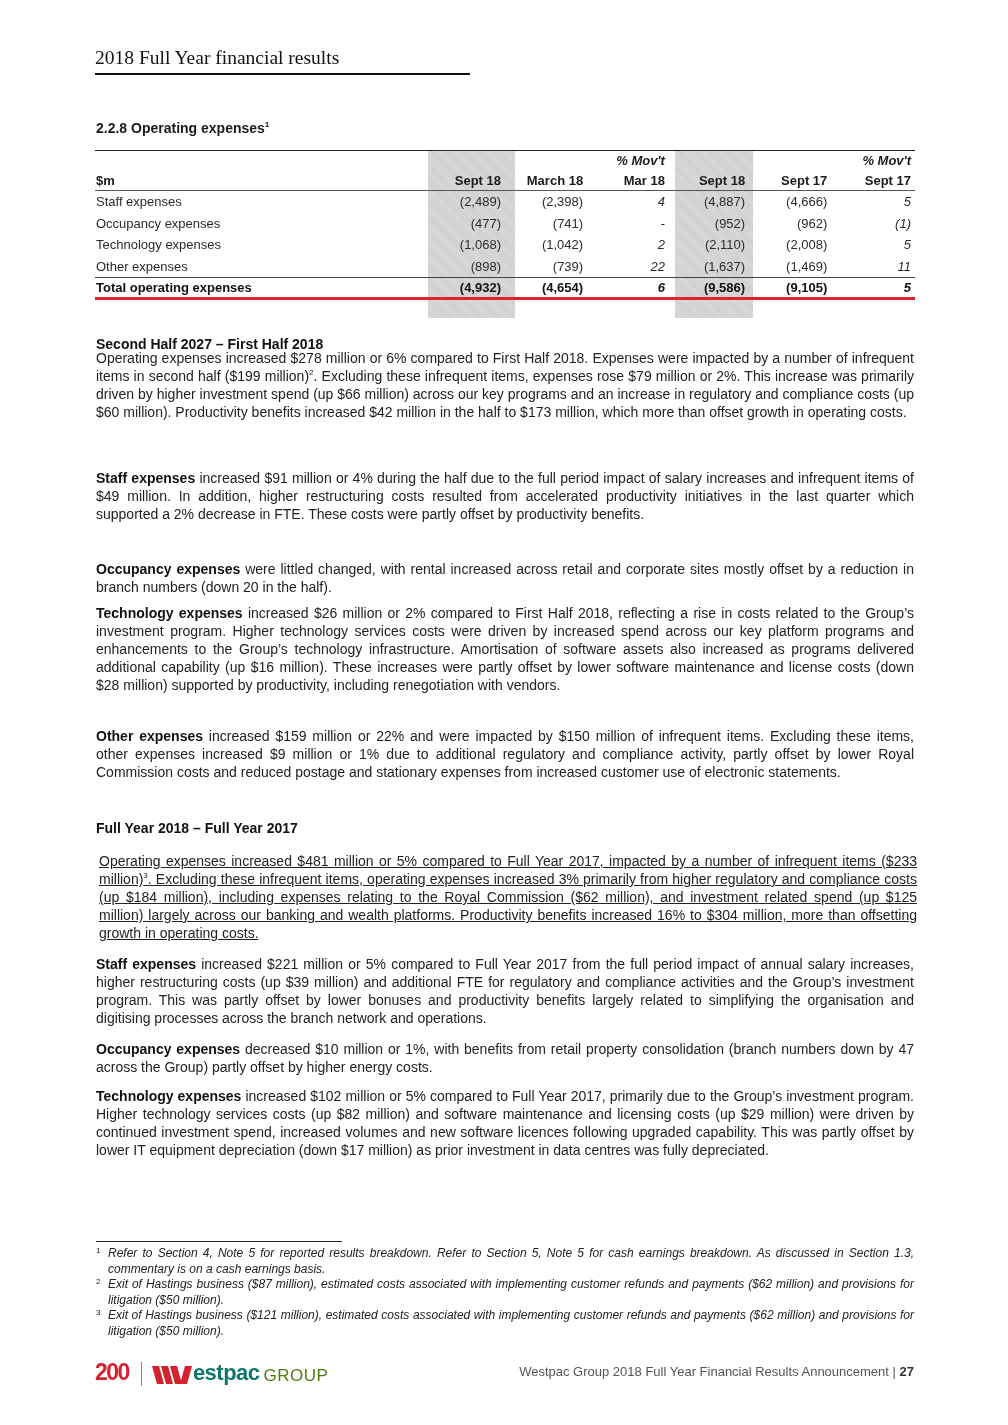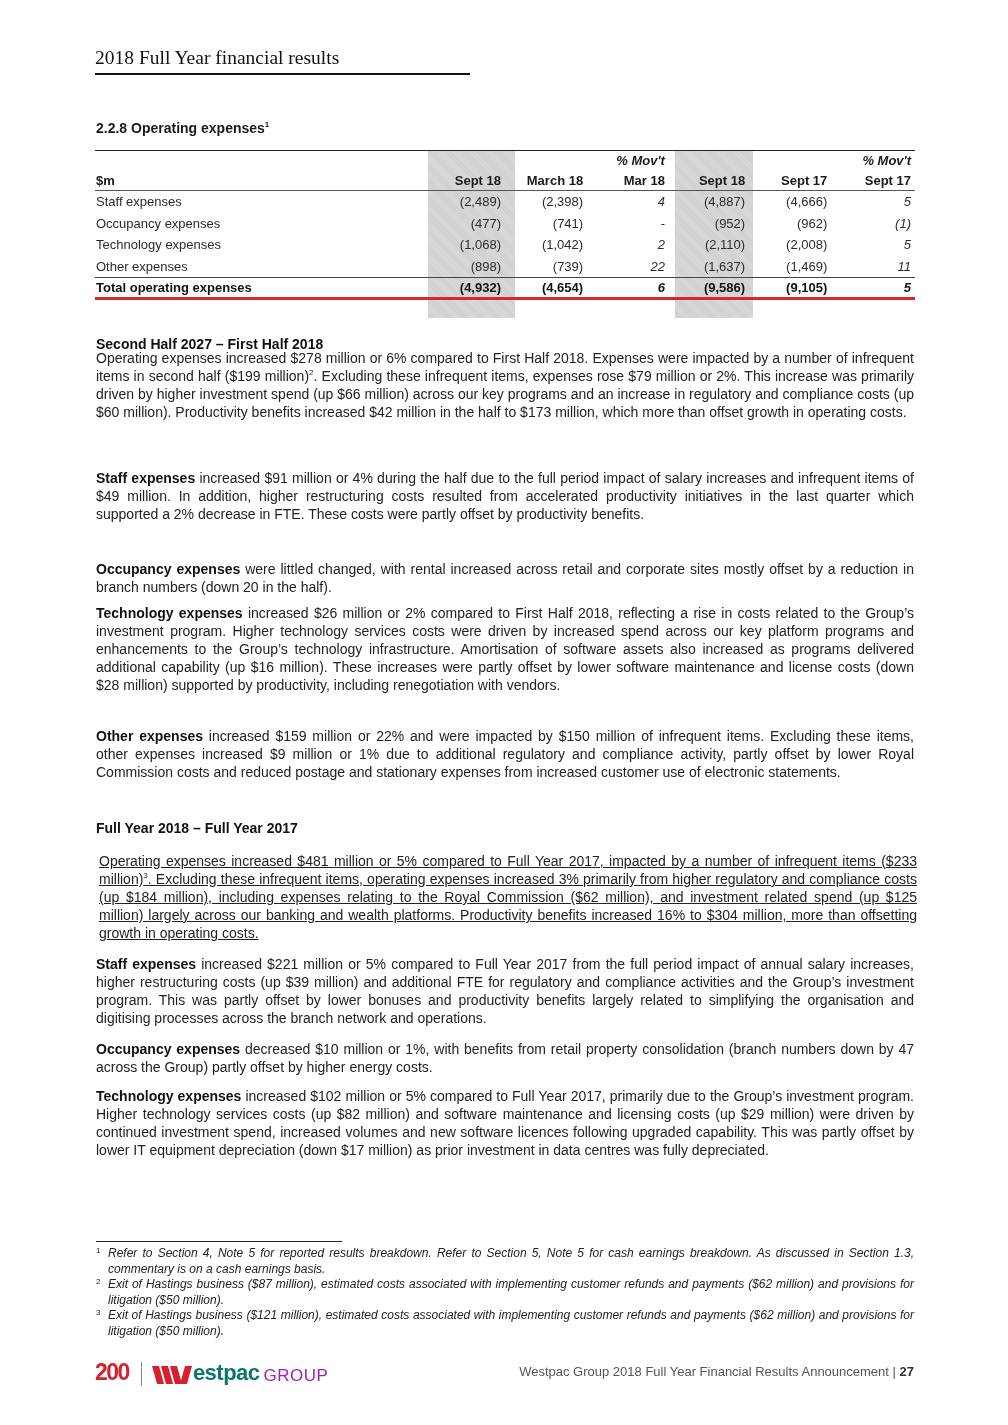--- a/index.html
+++ b/index.html
@@ -44,21 +44,21 @@
   .fn-rule { position: absolute; left: 96px; top: 1241px; width: 246px; height: 1px; background: #222; }
   .footnotes { position: absolute; left: 96px; top: 1246px; width: 818px; font-size: 12px; line-height: 15.5px; font-style: italic; color: #222; }
   .footnote { position: relative; padding-left: 12px; text-align: justify; }
   .footnote .mark { position: absolute; left: 0; top: -3px; font-size: 8px; font-style: normal; }
 
   .footer-left { position: absolute; left: 95px; top: 1360px; height: 26px; display: flex; align-items: flex-end; }
   .logo200 { font-size: 23px; font-weight: bold; color: #d5202e; letter-spacing: -1.5px; }
   .vbar { width: 1px; height: 24px; background: #888; margin: 0 10px 0 12px; }
   .wmark { width: 40px; height: 22px; }
   .wp-text { font-size: 22px; font-weight: bold; color: #0f766e; letter-spacing: -0.5px; margin-left: 1px; }
-  .wp-group { font-size: 17px; color: #a21caf; margin-left: 4px; letter-spacing: 0.5px; }
+  .wp-group { font-size: 17px; color: #4d7c0f; margin-left: 4px; letter-spacing: 0.5px; }
   .footer-right { position: absolute; right: 94px; top: 1364px; font-size: 13px; color: #555; }
   .footer-right b { color: #333; }
 </style>
 </head>
 <body>
 
 <div class="hdr">
   <div class="hdr-title">2018 Full Year financial results</div>
   <div class="hdr-rule"></div>
 </div>

